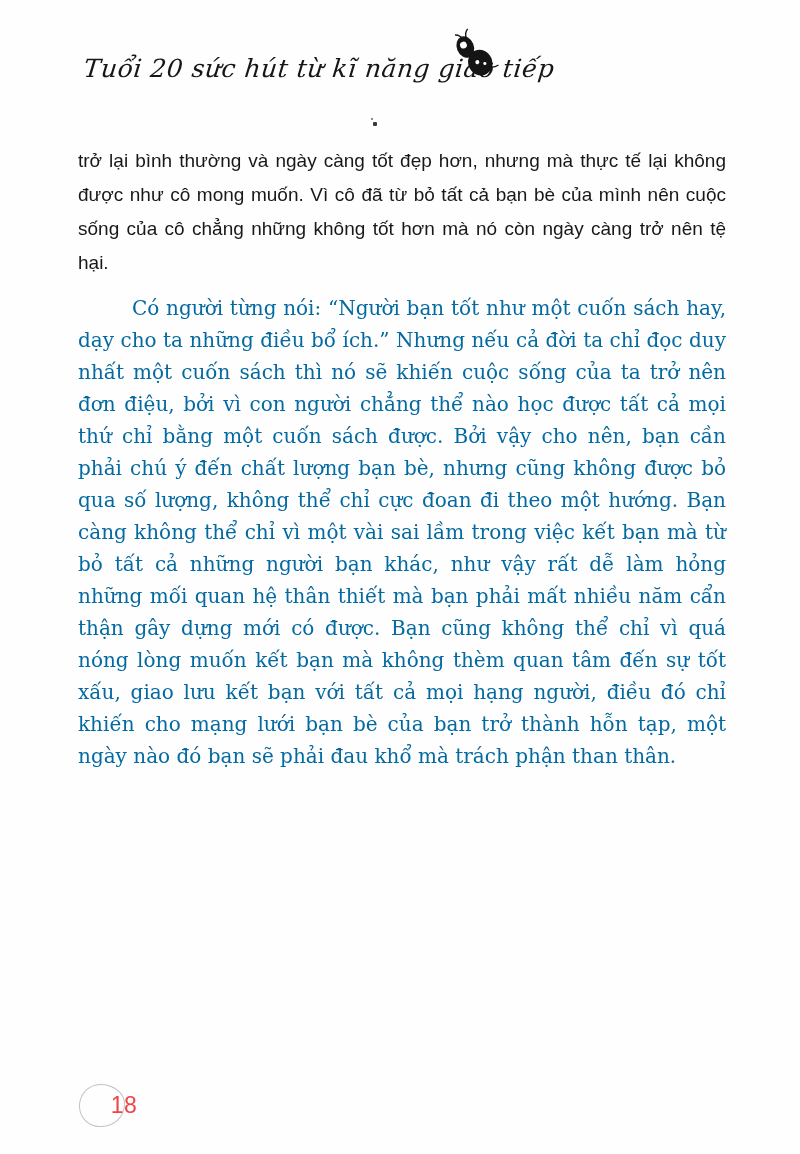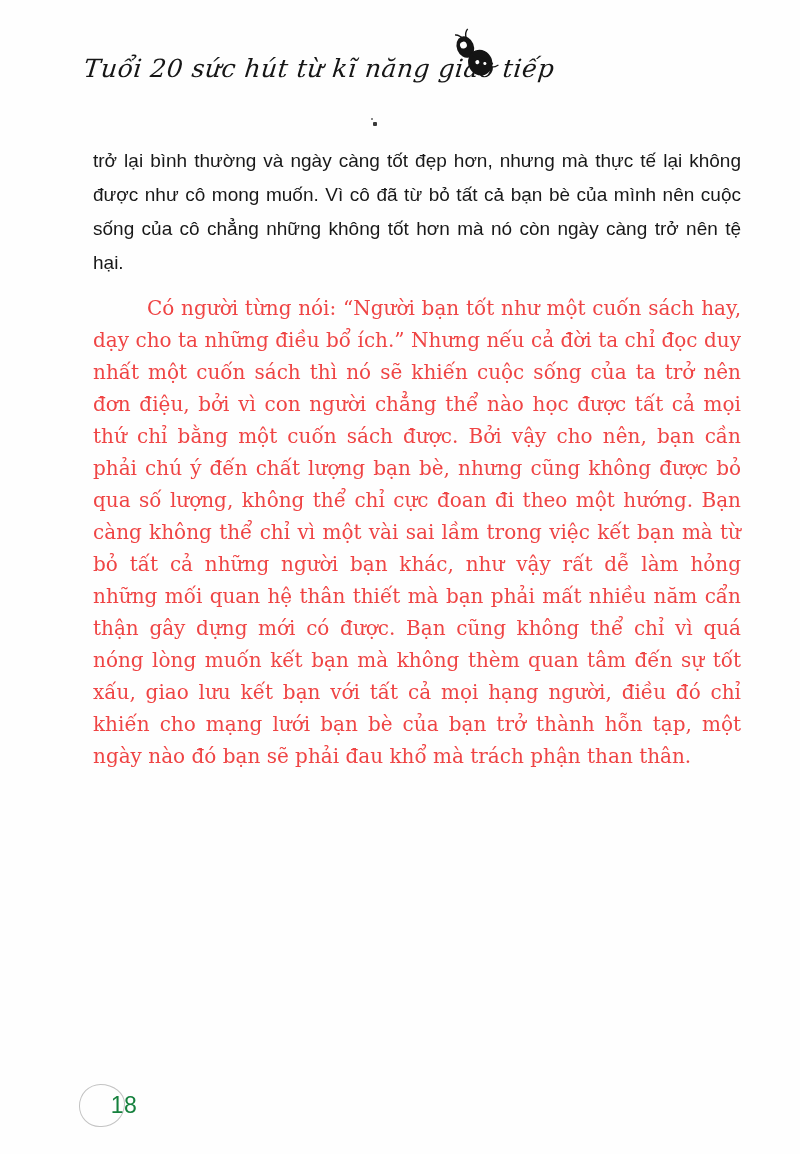--- a/index.html
+++ b/index.html
@@ -29,40 +29,40 @@
   }
   .butterfly {
     position: absolute;
     left: 450px;
     top: 28px;
     width: 50px;
     height: 54px;
   }
   .content {
     position: absolute;
-    left: 93px;
+    left: 78px;
     top: 144px;
     width: 648px;
     color: #141414;
   }
   .para-sans {
     font-family: "Liberation Sans", sans-serif;
     font-size: 19px;
     line-height: 34px;
     text-align: justify;
     color: #181818;
     margin: 0 0 12px 0;
   }
   .para-serif {
     font-family: "DejaVu Serif", serif;
     font-size: 20px;
     line-height: 32px;
     text-align: justify;
     text-indent: 54px;
-    color: #ef4444;
+    color: #0369a1;
     margin: 0 0 9px 0;
   }
   .speck {
     position: absolute;
     left: 373px;
     top: 122px;
     width: 4px;
     height: 4px;
     background: #3a3a3a;
     border-radius: 1px;
@@ -83,21 +83,21 @@
     height: 43px;
     border: 1.5px solid #c3c3c3;
     border-radius: 48% 55% 52% 46% / 52% 47% 55% 49%;
     display: flex;
     align-items: center;
     justify-content: center;
   }
   .page-number-badge span {
     font-family: "Liberation Sans", sans-serif;
     font-size: 23px;
-    color: #15803d;
+    color: #ef4444;
     letter-spacing: 0.5px;
     margin-left: 44px;
   }
 </style>
 </head>
 <body>
 
 <div class="page">
 
   <div class="running-head">Tuổi 20 sức hút từ kĩ năng giao tiếp</div>

